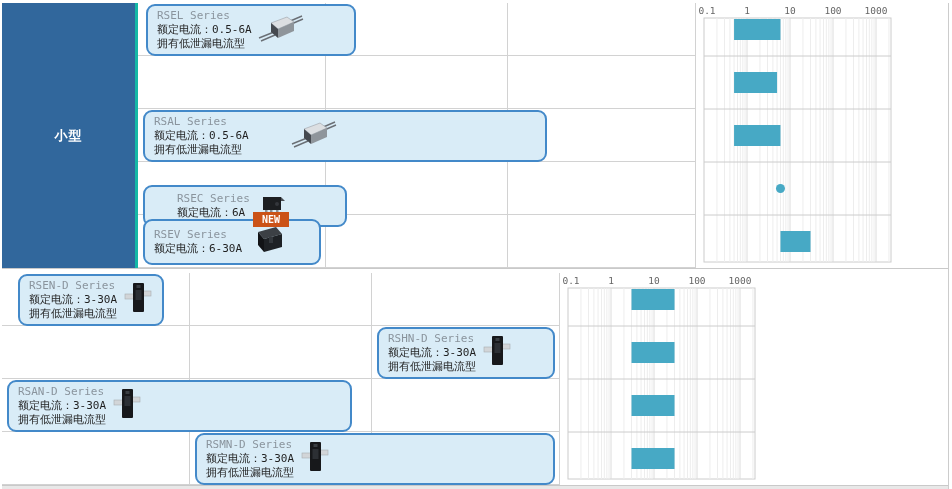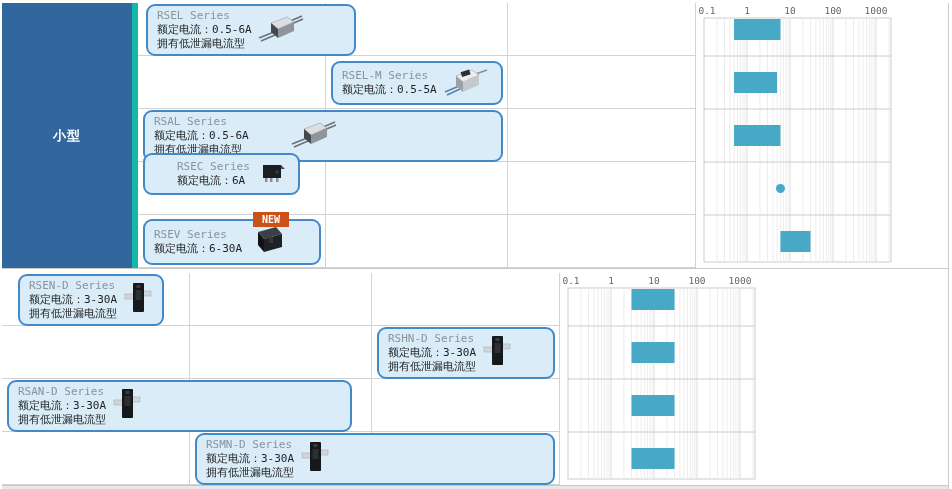--- a/index.html
+++ b/index.html
@@ -1,19 +1,19 @@
 <!DOCTYPE html>
 <html><head>
 <meta charset="utf-8">
 <style>
   html,body{margin:0;padding:0;background:#fff;
     font-family:"DejaVu Sans Mono","DejaVu Sans","Liberation Sans",sans-serif;}
   .page{width:946px;margin:3px 0 0 2px;border-right:1px solid #ccc;}
   .section{display:flex;border-bottom:1px solid #c9c9c9;background:#fff;}
-  .side{width:136px;box-sizing:border-box;border-right:6px solid #14b8a6;
+  .side{width:136px;box-sizing:border-box;border-right:3px solid #14b8a6;
     display:flex;align-items:center;justify-content:center;
     color:#fff;font-weight:bold;font-size:13px;letter-spacing:1px;}
   .grid{position:relative;width:558px;flex:0 0 558px;}
   .rowline{display:flex;height:53px;border-bottom:1px solid #d2d2d2;box-sizing:border-box;}
   .rowline:last-child{border-bottom:none;}
   .cell{box-sizing:border-box;height:100%;border-right:1px solid #d2d2d2;}
   .c0{width:188px;}.c1{width:182px;}.c2{width:188px;}
   .card{position:absolute;box-sizing:border-box;transform:translateY(-50%);
     background:#d9ecf7;border:2px solid #4389c9;border-radius:9px;
     display:flex;align-items:center;padding:3px 6px 3px 9px;z-index:2;cursor:pointer;}
@@ -69,52 +69,37 @@
           <span class="pimg"><svg width="46" height="30" viewBox="0 0 46 30">
               <line x1="1" y1="25" x2="16" y2="19" stroke="#6a6f75" stroke-width="1.4"></line>
               <line x1="3" y1="28" x2="17" y2="22" stroke="#6a6f75" stroke-width="1.4"></line>
               <line x1="30" y1="9" x2="44" y2="3" stroke="#6a6f75" stroke-width="1.4"></line>
               <line x1="31" y1="12" x2="45" y2="6" stroke="#6a6f75" stroke-width="1.4"></line>
               <polygon points="13,10 29,4 36,9 20,16" fill="#dcdfe2" stroke="#9aa0a6" stroke-width="0.6"></polygon>
               <polygon points="13,10 20,16 20,25 13,19" fill="#45494f"></polygon>
               <polygon points="20,16 36,9 36,18 20,25" fill="#8f959b"></polygon>
             </svg></span>
         </div>
-        <div class="card" style="left: 193px; width: 172px; top: 79.5px;">
-          <div class="txt">
-            <div class="series">RSEL-M Series</div>
-            <div class="spec">额定电流：0.5-5A</div>
-          </div>
-          <span class="pimg"><svg width="46" height="30" viewBox="0 0 46 30">
-              <line x1="2" y1="26" x2="16" y2="20" stroke="#5a7fae" stroke-width="1.4"></line>
-              <line x1="4" y1="29" x2="17" y2="23" stroke="#5a7fae" stroke-width="1.4"></line>
-              <line x1="30" y1="9" x2="44" y2="4" stroke="#8b9096" stroke-width="1.4"></line>
-              <polygon points="13,10 29,4 36,9 20,16" fill="#eceeef" stroke="#9aa0a6" stroke-width="0.6"></polygon>
-              <rect x="18" y="5" width="9" height="5" transform="rotate(-18 22 7)" fill="#2b2e32"></rect>
-              <polygon points="13,10 20,16 20,26 13,20" fill="#9ba1a8"></polygon>
-              <polygon points="20,16 36,9 36,19 20,26" fill="#c4c9ce"></polygon>
-            </svg></span>
-        </div>
-        <div class="card" style="left: 5px; width: 360px; top: 132.5px; gap: 36px;">
+        <div class="card" style="left: 5px; width: 404px; top: 132.5px; gap: 36px;">
           <div class="txt">
             <div class="series">RSAL Series</div>
             <div class="spec">额定电流：0.5-6A</div>
             <div class="spec">拥有低泄漏电流型</div>
           </div>
           <span class="pimg"><svg width="46" height="30" viewBox="0 0 46 30">
               <line x1="1" y1="25" x2="16" y2="19" stroke="#6a6f75" stroke-width="1.4"></line>
               <line x1="3" y1="28" x2="17" y2="22" stroke="#6a6f75" stroke-width="1.4"></line>
               <line x1="30" y1="9" x2="44" y2="3" stroke="#6a6f75" stroke-width="1.4"></line>
               <line x1="31" y1="12" x2="45" y2="6" stroke="#6a6f75" stroke-width="1.4"></line>
               <polygon points="13,10 29,4 36,9 20,16" fill="#dcdfe2" stroke="#9aa0a6" stroke-width="0.6"></polygon>
               <polygon points="13,10 20,16 20,25 13,19" fill="#45494f"></polygon>
               <polygon points="20,16 36,9 36,18 20,25" fill="#8f959b"></polygon>
             </svg></span>
         </div>
-        <div class="card" style="left: 5px; width: 157px; top: 171px; padding-left: 32px;">
+        <div class="card" style="left: 5px; width: 204px; top: 203px; padding-left: 32px;">
           <div class="txt">
             <div class="series">RSEC Series</div>
             <div class="spec">额定电流：6A</div>
           </div>
           <span class="pimg"><svg width="34" height="28" viewBox="0 0 34 28">
               <polygon points="7,7 25,7 29,11 11,11" fill="#4a4e54"></polygon>
               <rect x="7" y="7" width="18" height="13" fill="#1c1e21"></rect>
               <rect x="9" y="20" width="2.5" height="4" fill="#8a8f95"></rect>
               <rect x="14" y="20" width="2.5" height="4" fill="#8a8f95"></rect>
               <rect x="20" y="20" width="2.5" height="4" fill="#8a8f95"></rect>

